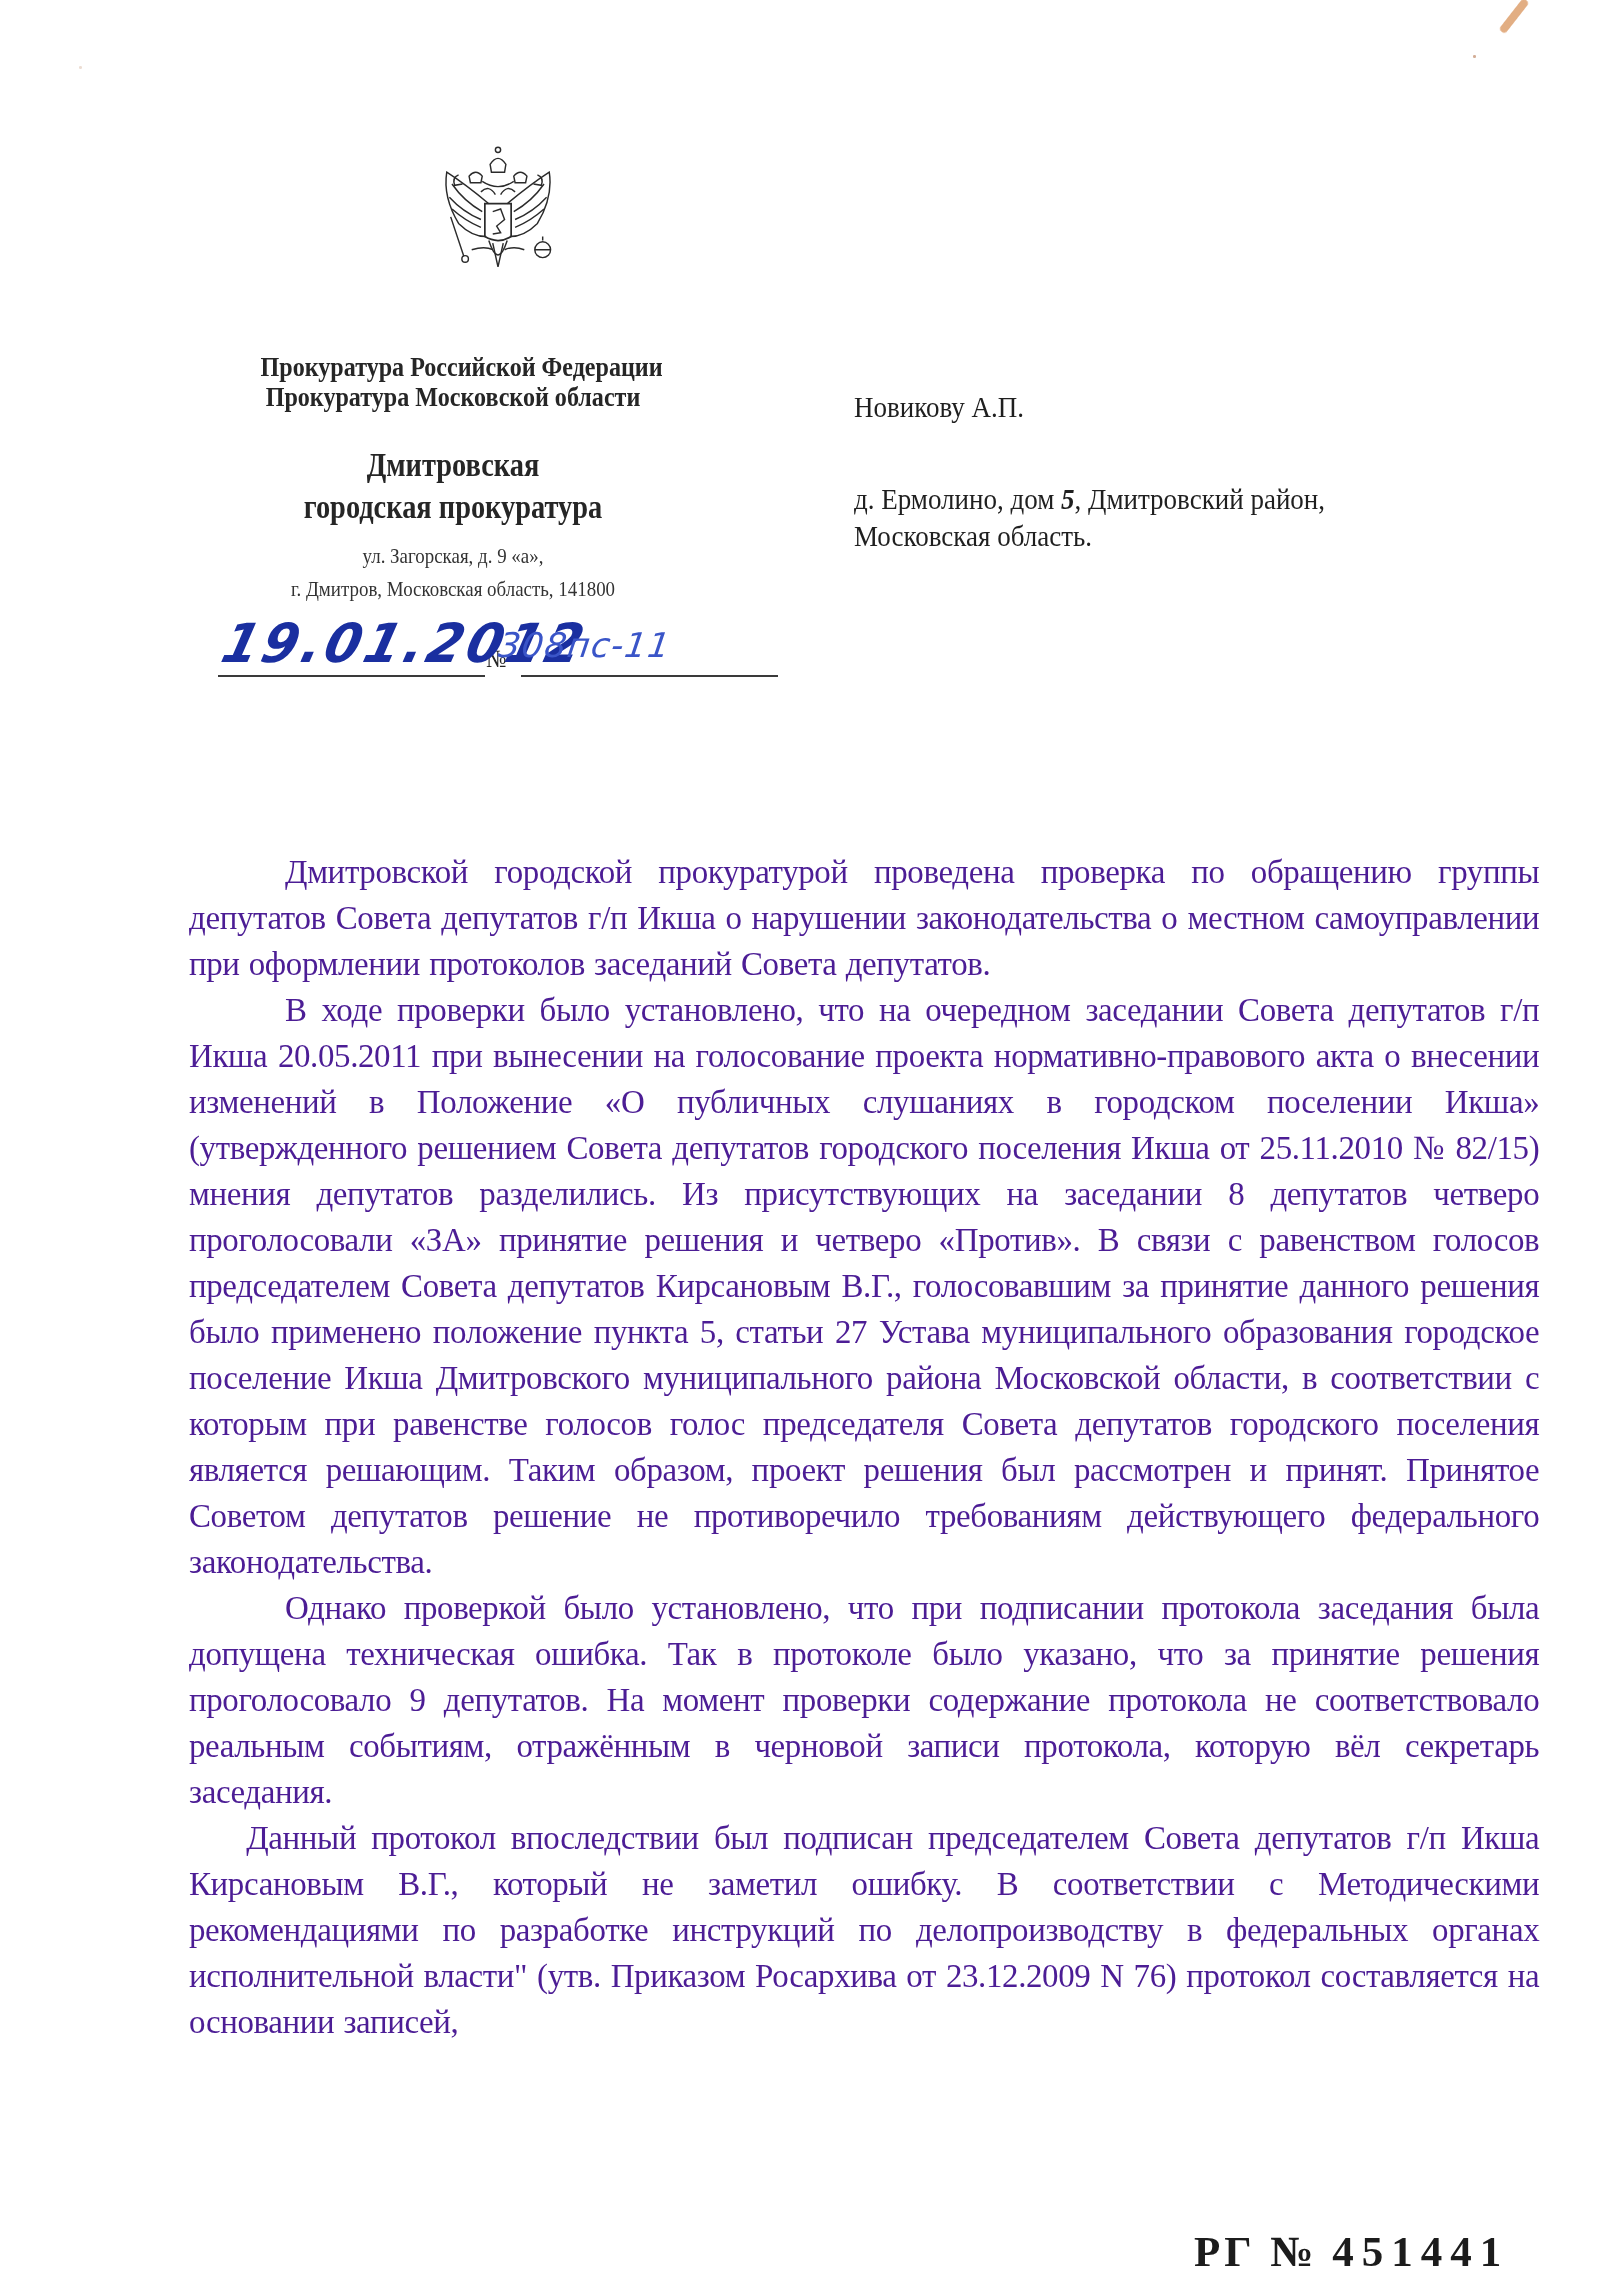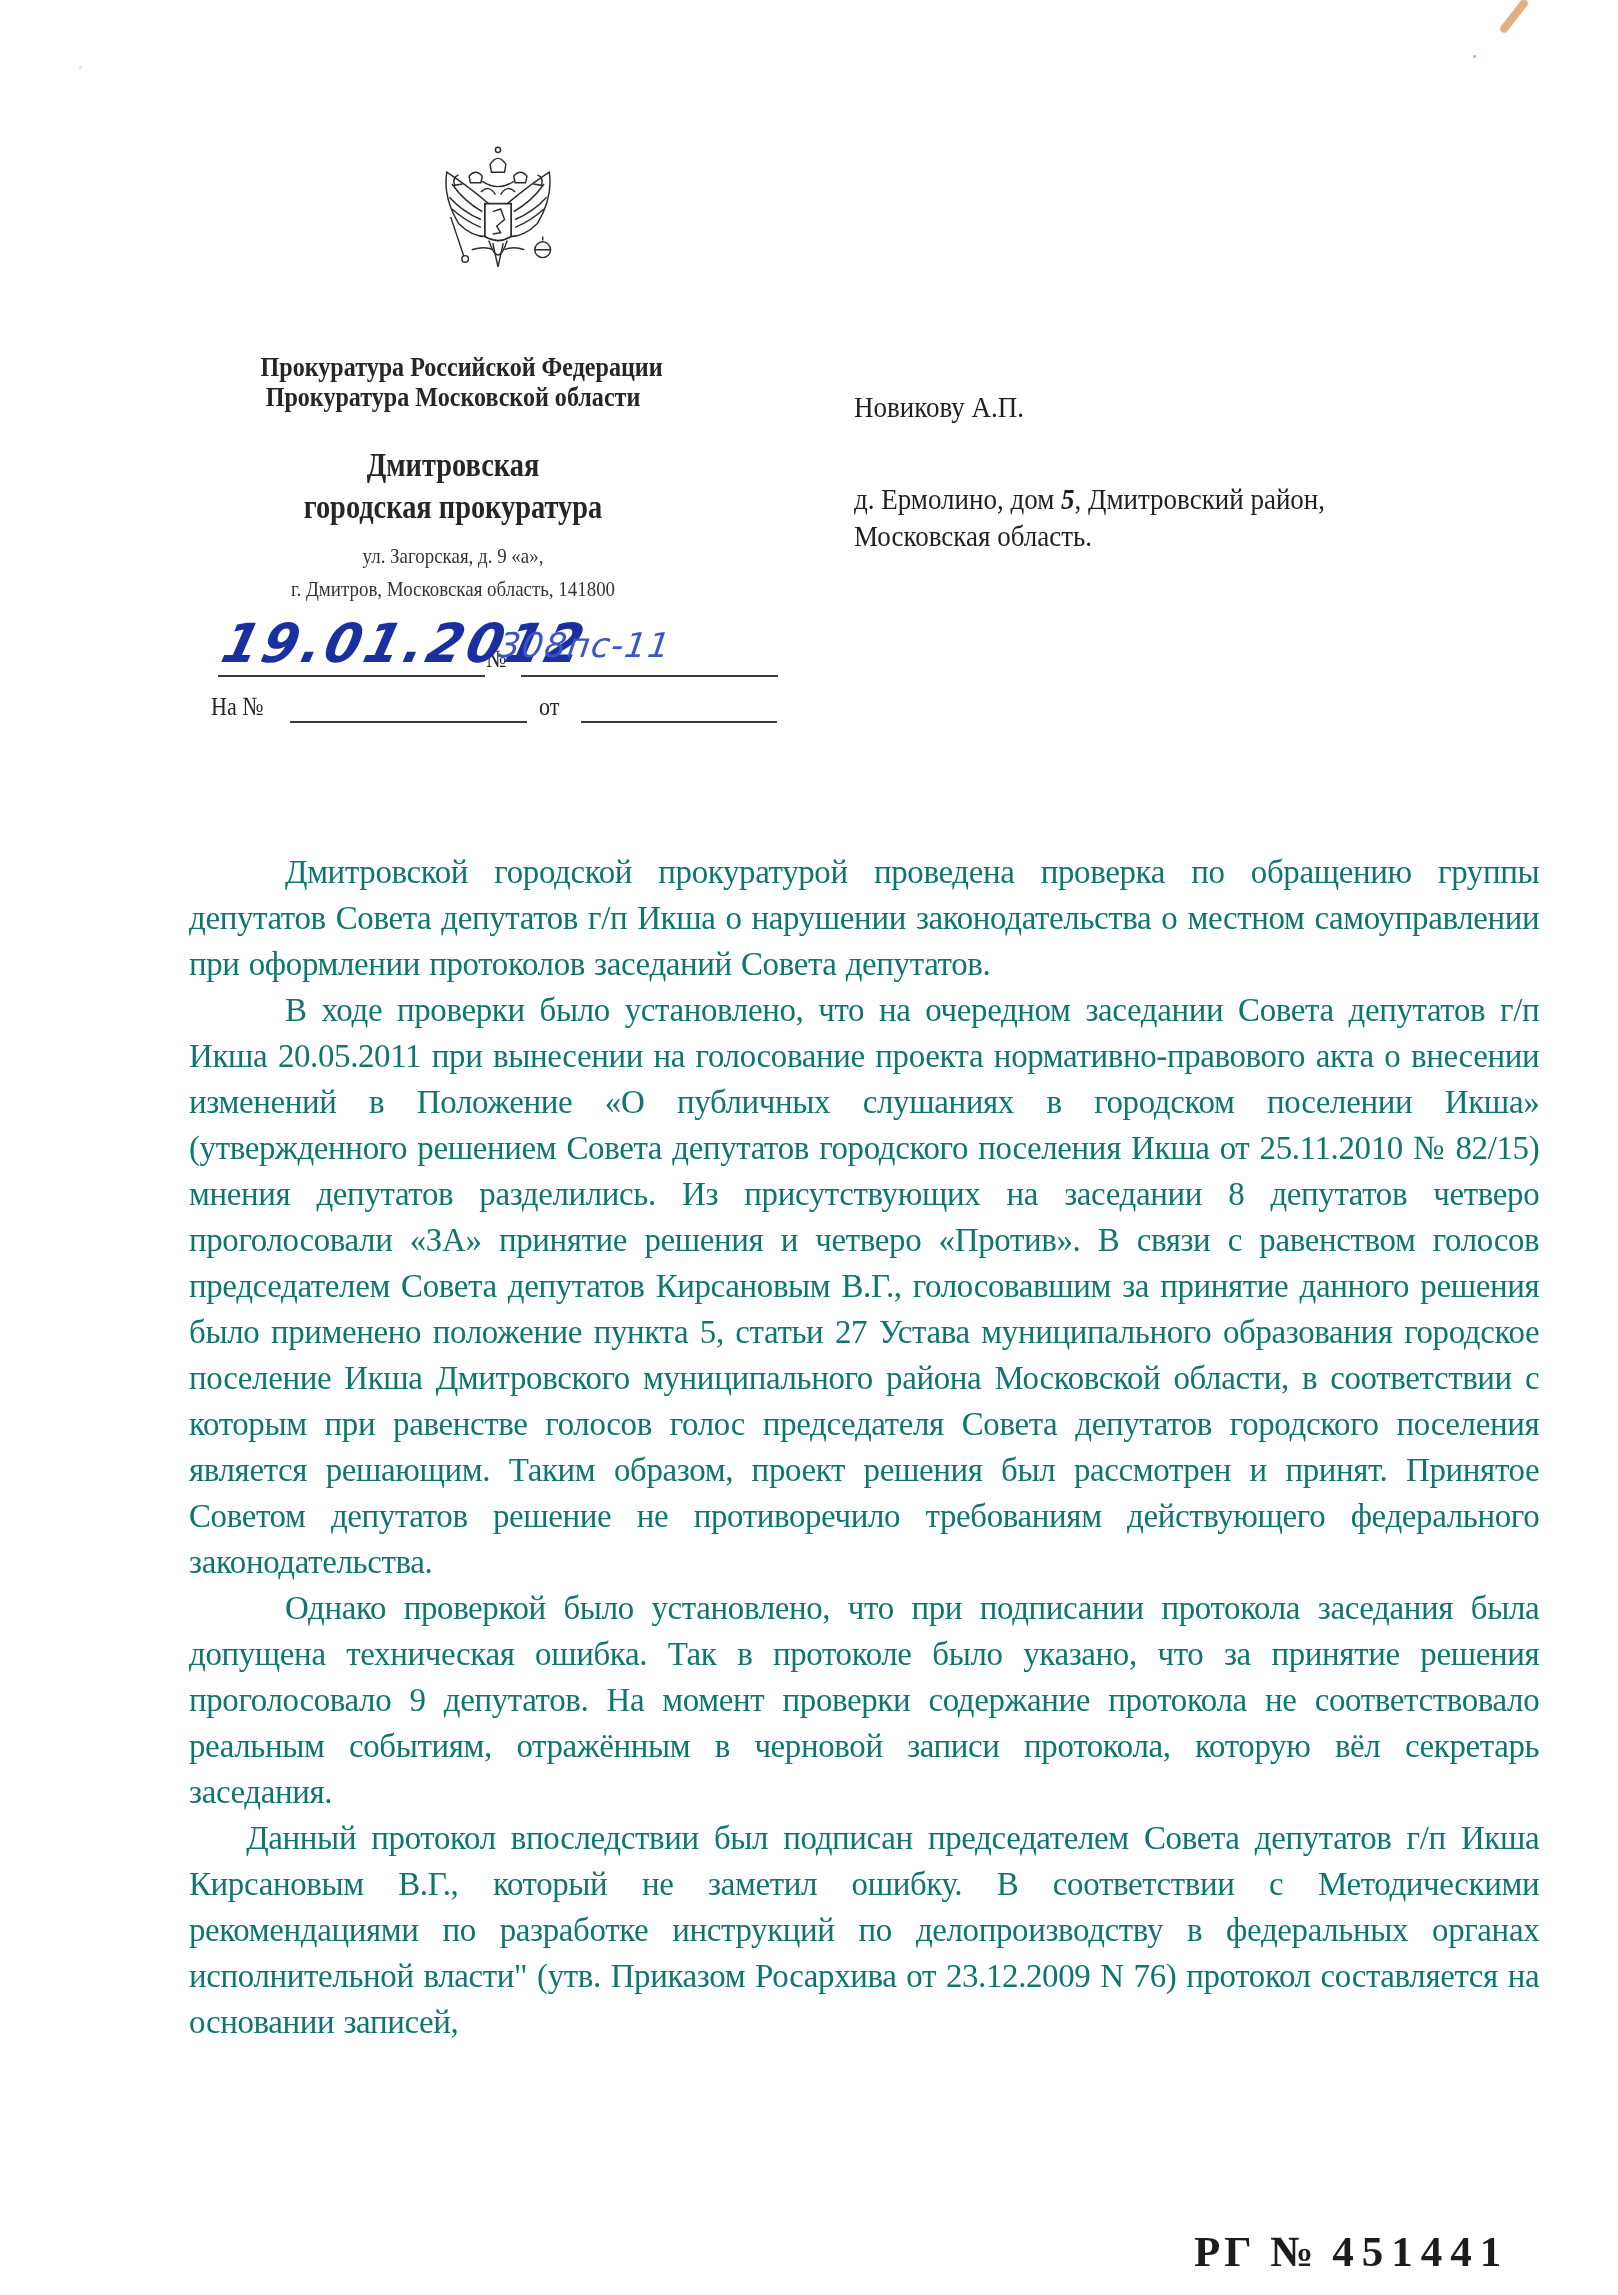--- a/index.html
+++ b/index.html
@@ -159,21 +159,21 @@
       font-style: italic;
     }
 
     
     .body-text {
       position: absolute;
       left: 189px; top: 849px;
       width: 1351px;
       font-size: 34px;
       line-height: 46px;
-      color: #0f766e;
+      color: #4c1d95;
       text-align: justify;
       transform: scaleX(1.0);
     }
     .body-text p {
       margin: 0;
       text-indent: 96px;
       text-align: justify;
       text-align-last: left;
       letter-spacing: -0.4px;
       word-spacing: 1.3px;
@@ -260,26 +260,20 @@
   </div>
 
   <div class="out-row">
     <div class="line-seg" style="left:6.6px; top:33px; width:267px;"></div>
     <div class="no-sign" style="left:275px; top:2.6px;">№</div>
     <div class="line-seg" style="left:310px; top:33px; width:257px;"></div>
     <div class="handwriting hw-date">19.01.2012</div>
     <div class="handwriting hw-num">308пс-11</div>
   </div>
 
-  <div class="in-row">
-    <div class="in-label" style="left:0px; top:0px;">На №</div>
-    <div class="line-seg" style="left:79px; top:29px; width:237px;"></div>
-    <div class="in-label" style="left:328px; top:0px;">от</div>
-    <div class="line-seg" style="left:370px; top:29px; width:196px;"></div>
-  </div>
 
   <div class="recipient">
     <div class="recipient-name">Новикову А.П.</div>
     <div class="recipient-addr"><span>д. Ермолино, дом </span><span class="house-no">5</span><span>, Дмитровский район, Московская область.</span></div>
   </div>
 
   <div class="body-text">
     <p class="p1">Дмитровской городской прокуратурой проведена проверка по обращению группы депутатов Совета депутатов г/п Икша о нарушении законодательства о местном самоуправлении при оформлении протоколов заседаний Совета депутатов.</p>
     <p class="p2">В ходе проверки было установлено, что на очередном заседании Совета депутатов г/п Икша 20.05.2011 при вынесении на голосование проекта нормативно-правового акта о внесении изменений в Положение «О публичных слушаниях в городском поселении Икша» (утвержденного решением Совета депутатов городского поселения Икша от 25.11.2010 № 82/15) мнения депутатов разделились. Из присутствующих на заседании 8 депутатов четверо проголосовали «ЗА» принятие решения и четверо «Против». В связи с равенством голосов председателем Совета депутатов Кирсановым В.Г., голосовавшим за принятие данного решения было применено положение пункта 5, статьи 27 Устава муниципального образования городское поселение Икша Дмитровского муниципального района Московской области, в соответствии с которым при равенстве голосов голос председателя Совета депутатов городского поселения является решающим. Таким образом, проект решения был рассмотрен и принят. Принятое Советом депутатов решение не противоречило требованиям действующего федерального законодательства.</p>
     <p class="p3">Однако проверкой было установлено, что при подписании протокола заседания была допущена техническая ошибка. Так  в протоколе было указано, что за принятие решения проголосовало 9 депутатов. На момент проверки содержание протокола не соответствовало реальным событиям, отражённым в черновой записи протокола, которую вёл секретарь заседания.</p>

